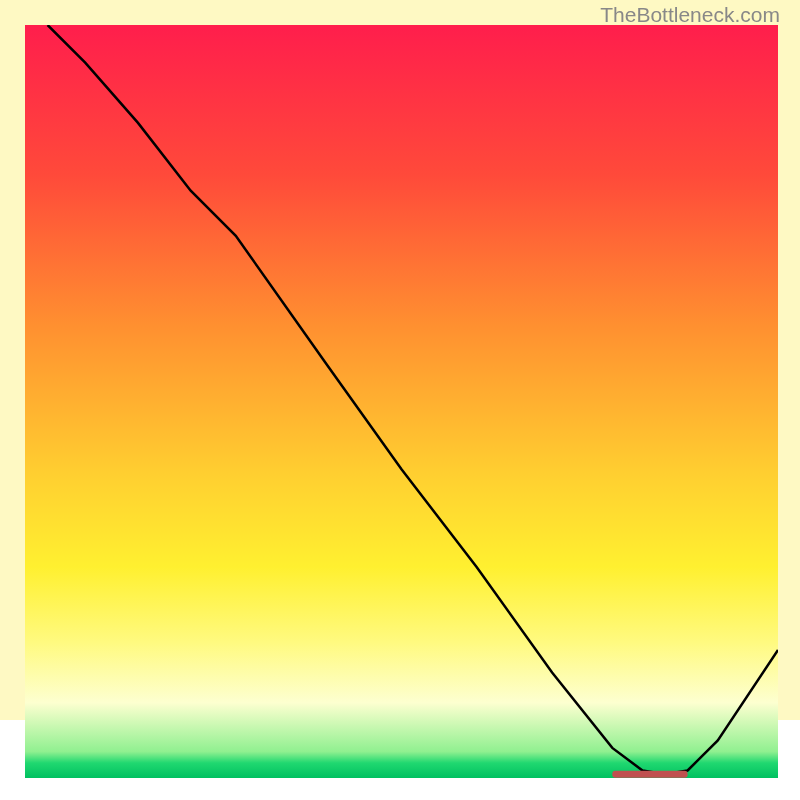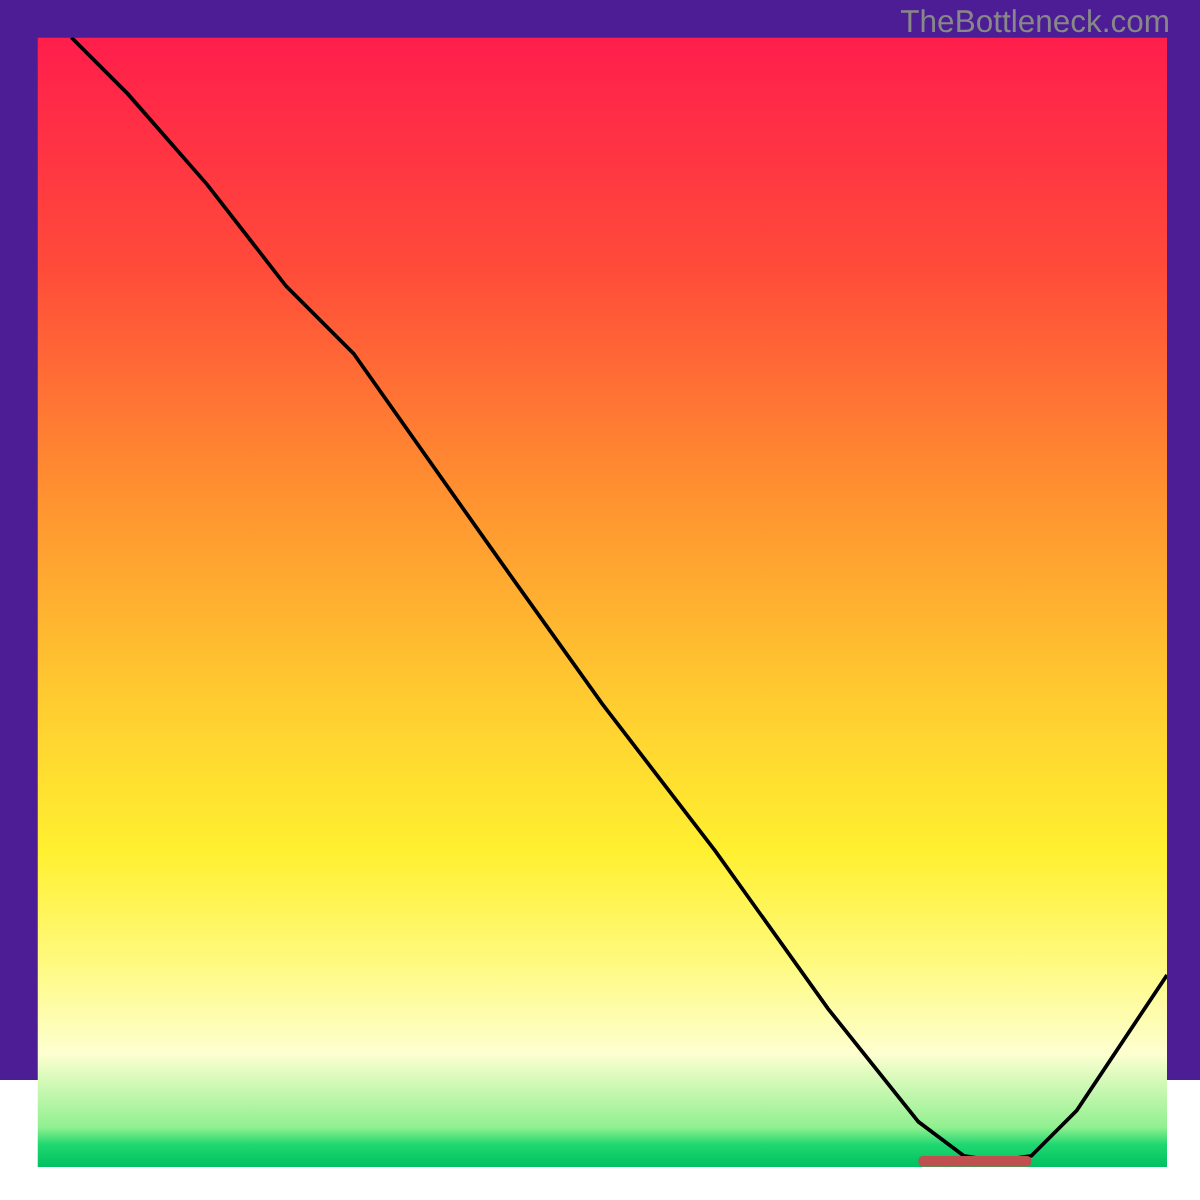--- a/index.html
+++ b/index.html
@@ -7,21 +7,21 @@
     padding: 0;
     width: 800px;
     height: 800px;
     overflow: hidden;
     font-family: Arial, sans-serif;
   }
   .chart-container {
     position: relative;
     width: 800px;
     height: 720px;
-    background: #4c1d95;
+    background: #fef9c3;
   }
   .plot-area {
     position: absolute;
     left: 25px;
     top: 25px;
     width: 753px;
     height: 753px;
   }
   .watermark {
     position: absolute;

